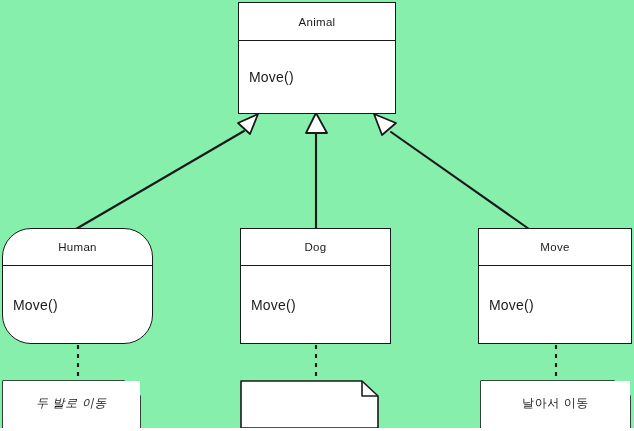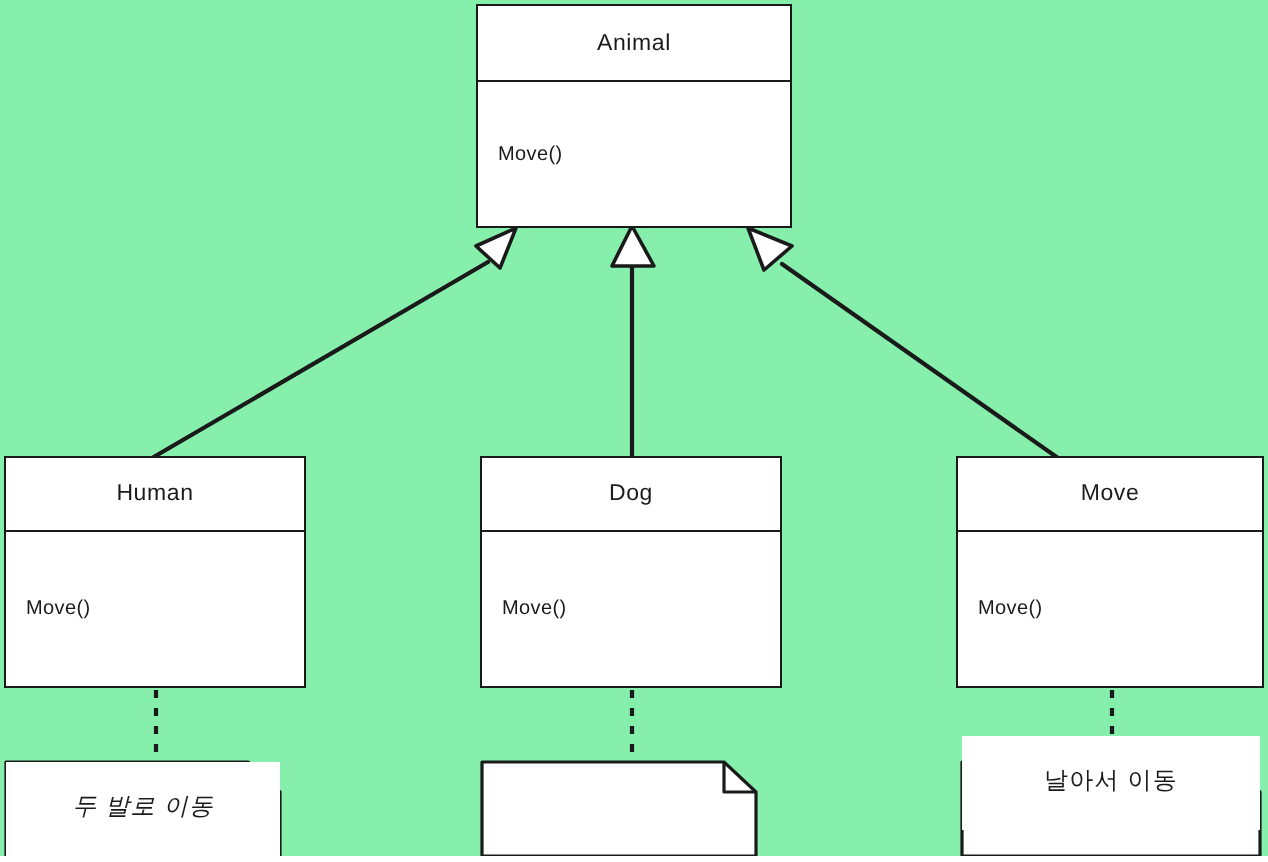--- a/index.html
+++ b/index.html
@@ -48,21 +48,21 @@
   .class-ops-cell {
     position: absolute;
     left: 0;
     right: 12px;
     bottom: 0;
     box-sizing: border-box;
     padding-left: 10px;
     display: flex;
     align-items: center;
     justify-content: flex-start;
-    font-size: 10px;
+    font-size: 14px;
     color: #1b1b1b;
     letter-spacing: 0.2px;
   }
   .note-box {
     position: absolute;
     box-sizing: border-box;
     background: #ffffff;
   }
   .note-label {
     position: absolute;
@@ -121,21 +121,21 @@
 
   <div class="class-box" style="left:238px; top:2px; width:158px; height:112px;">
     <div class="class-name-cell" style="height:38px;">
       <span>Animal</span>
     </div>
     <div class="class-ops-cell" style="top:38px; height:72px;">
       <span>Move()</span>
     </div>
   </div>
 
-  <div class="class-box" style="left:2px; top:228px; width:151px; height:116px;">
+  <div class="class-box" style="left:2px; top:228px; width:151px; height:116px;border-radius:29px;">
     <div class="class-name-cell" style="height:37px;">
       <span>Human</span>
     </div>
     <div class="class-ops-cell" style="top:37px; height:77px;">
       <span>Move()</span>
     </div>
   </div>
 
   <div class="class-box" style="left:240px; top:228px; width:151px; height:116px;text-align:center;">
     <div class="class-name-cell" style="height:37px;">
@@ -151,17 +151,17 @@
       <span>Move</span>
     </div>
     <div class="class-ops-cell" style="top:37px; height:77px;">
       <span>Move()</span>
     </div>
   </div>
 
   <div class="note-box" style="left:3px; top:381px; width:137px; height:47px;font-style:italic;">
     <div class="note-label">두 발로 이동</div>
   </div>
-  <div class="note-box" style="left:481px; top:368px; width:149px; height:47px;">
+  <div class="note-box" style="left:481px; top:381px; width:149px; height:47px;">
     <div class="note-label">날아서 이동</div>
   </div>
 
 </div>
 
 </body></html>

